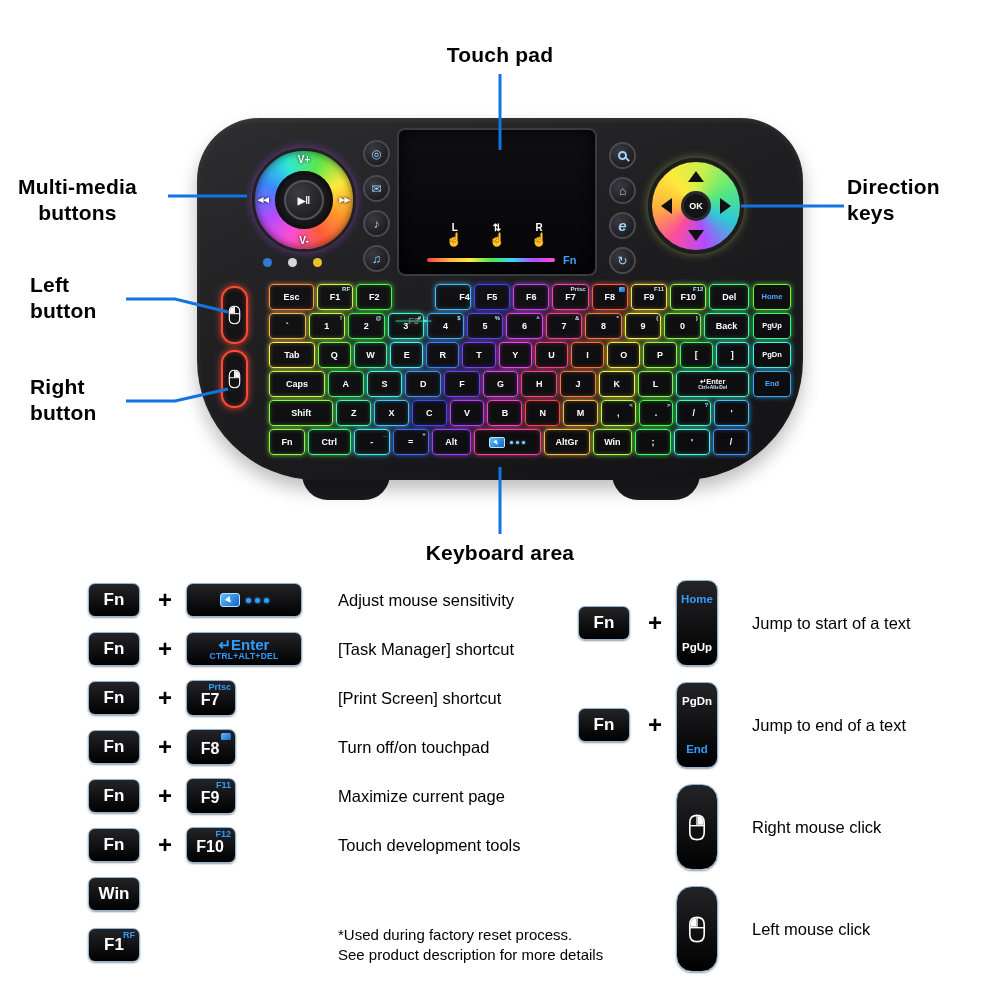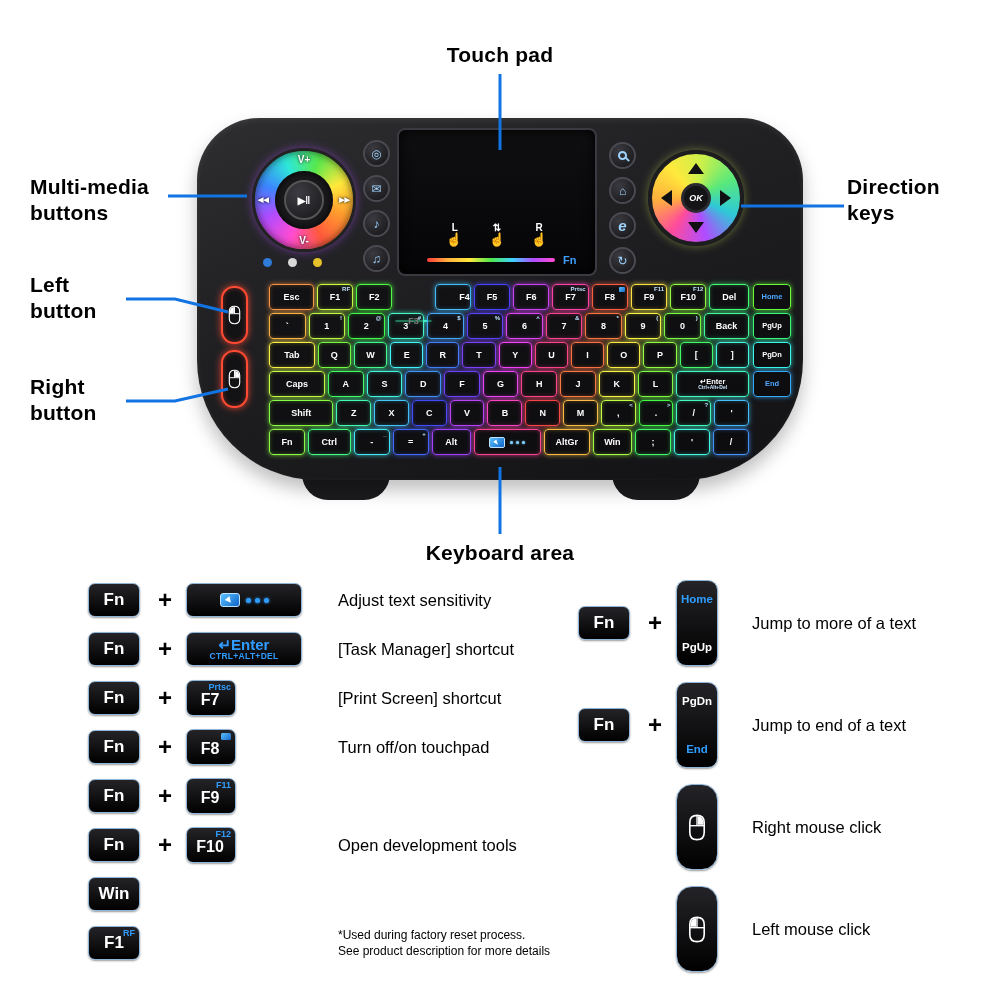--- a/index.html
+++ b/index.html
@@ -3,21 +3,21 @@
 <meta charset="utf-8">
 <style>
   * { box-sizing: border-box; margin: 0; padding: 0; }
   body { background:#fff; font-family:"Liberation Sans", sans-serif; }
   .canvas { position:relative; width:1001px; height:1001px; background:#fff; overflow:hidden; }
 
   
   .callout { position:absolute; font-weight:700; font-size:21px; color:#000;
              white-space:pre-line; line-height:1.25; letter-spacing:.2px; }
   #coTouch { top:42px;  left:500px; transform:translateX(-50%); text-align:center; }
-  #coMM    { top:174px; left:30px; }
+  #coMM    { top:174px; left:18px;text-align:center; }
   #coDir   { top:174px; left:847px; }
   #coLeft  { top:272px; left:30px; }
   #coRight { top:374px; left:30px; }
   #coKB    { top:540px; left:500px; transform:translateX(-50%); }
   #lines { position:absolute; left:0; top:0; pointer-events:none; }
   .cline { stroke:#1273e2; stroke-width:3; fill:none; }
 
   
   .foot { position:absolute; width:88px; height:34px; background:#1b1b1e; border-radius:0 0 26px 26px; }
   #footL { left:302px; top:466px; } #footR { left:612px; top:466px; }
@@ -36,23 +36,23 @@
                   width:40px; height:40px; border-radius:50%;
                   background:radial-gradient(circle at 35% 30%,#3c3c42,#17171a); border:2px solid #555;
                   color:#fff; display:flex; align-items:center; justify-content:center; font-size:10px; font-weight:700; }
   .wheel-lbl { position:absolute; color:#fff; font-weight:700; font-size:10px; text-shadow:0 0 3px #000; }
   .wl-top { top:3px; left:50%; transform:translateX(-50%); }
   .wl-bottom { bottom:3px; left:50%; transform:translateX(-50%); }
   .wl-left { left:3px; top:50%; transform:translateY(-50%); font-size:7px; }
   .wl-right { right:3px; top:50%; transform:translateY(-50%); font-size:7px; }
 
   
-  .dpad { position:absolute; left:451px; top:32px; width:96px; height:96px; border-radius:50%;
+  .dpad { position:absolute; left:451px; top:40px; width:96px; height:96px; border-radius:50%;
           background:conic-gradient(from -40deg,#ffe93c,#c8f04c,#58e87c,#2ec8d8,#b04cff,#ff4c9a,#ffb23c,#ffe93c);
-          border:4px solid #1d1d20; box-shadow:0 0 10px rgba(200,220,80,.45);font-style:italic; }
+          border:4px solid #1d1d20; box-shadow:0 0 10px rgba(200,220,80,.45); }
   .arr { position:absolute; width:0; height:0; }
   .arr.up    { left:50%; top:9px;  transform:translateX(-50%); border-left:8px solid transparent; border-right:8px solid transparent; border-bottom:11px solid #101013; }
   .arr.down  { left:50%; bottom:9px; transform:translateX(-50%); border-left:8px solid transparent; border-right:8px solid transparent; border-top:11px solid #101013; }
   .arr.left  { top:50%; left:9px; transform:translateY(-50%); border-top:8px solid transparent; border-bottom:8px solid transparent; border-right:11px solid #101013; }
   .arr.right { top:50%; right:9px; transform:translateY(-50%); border-top:8px solid transparent; border-bottom:8px solid transparent; border-left:11px solid #101013; }
   .ok { position:absolute; left:50%; top:50%; transform:translate(-50%,-50%); width:30px; height:30px; border-radius:50%;
         background:#141417; border:3px solid #2a2a2e; color:#fff; font-size:9px; font-weight:700;
         display:flex; align-items:center; justify-content:center; }
 
   
@@ -113,21 +113,21 @@
   .side-key .accent { color:#4da6ff; }
 
   
   #legendLeft { position:absolute; left:88px; top:582px; display:flex; flex-direction:column; gap:13px; }
   .lg-row { display:grid; grid-template-columns:56px 30px 124px auto; align-items:center; column-gap:6px; min-height:36px; }
   #legendRight { position:absolute; left:578px; top:580px; display:flex; flex-direction:column; gap:16px; }
   .lg-row-r { display:grid; grid-template-columns:56px 26px 52px auto; align-items:center; column-gap:8px; min-height:86px; }
   .lg-plus { font-size:24px; font-weight:700; color:#000; text-align:center; }
   .lg-desc { font-size:16.5px; color:#000; padding-left:22px; white-space:pre-line; }
   .lg-row-r .lg-desc { padding-left:16px; }
-  .lg-desc.small { font-size:12px; line-height:1.35; }
+  .lg-desc.small { font-size:15px; line-height:1.35; }
   .lg-key { background:linear-gradient(180deg,#242428,#000); border:1.5px solid #8fb6d8; border-radius:7px;
             color:#fff; display:inline-flex; align-items:center; justify-content:center; font-weight:700;
             position:relative; box-shadow:0 1px 2px rgba(0,0,0,.4); }
   .lg-fn { width:52px; height:34px; font-size:17px; }
   .lg-fkey { min-width:50px; height:36px; font-size:16px; padding:4px 10px 0 8px; }
   .lg-sup { position:absolute; top:2px; right:4px; font-size:9px; color:#2f9dff; font-weight:700; line-height:1; }
   .lg-supicon { position:absolute; top:3px; right:4px; width:10px; height:7px;
                 background:linear-gradient(135deg,#59c2ff,#1668c8); border-radius:1.5px; }
   .lg-wide { width:116px; height:34px; gap:6px; }
   .lg-enter { flex-direction:column; line-height:1.05; gap:0; }
@@ -540,21 +540,21 @@
           </div></div>
         <div class="lg-plus">+</div>
         <div class="lg-c3"><div class="lg-key lg-wide">
             <span class="lg-mspad"></span>
             <span class="lg-msdots">
               <span class="lg-msdot"></span>
               <span class="lg-msdot"></span>
               <span class="lg-msdot"></span>
             </span>
           </div></div>
-        <div class="lg-desc">Adjust text sensitivity</div>
+        <div class="lg-desc">Adjust mouse sensitivity</div>
       </div>
       <div class="lg-row">
         <div class="lg-c1"><div class="lg-key lg-fn">
             <span>Fn</span>
           </div></div>
         <div class="lg-plus">+</div>
         <div class="lg-c3"><div class="lg-key lg-wide lg-enter">
             <span class="lg-enter-main">↵Enter</span>
             <span class="lg-enter-sub">CTRL+ALT+DEL</span>
           </div></div>
@@ -584,31 +584,32 @@
       </div>
       <div class="lg-row">
         <div class="lg-c1"><div class="lg-key lg-fn">
             <span>Fn</span>
           </div></div>
         <div class="lg-plus">+</div>
         <div class="lg-c3"><div class="lg-key lg-fkey">
             <span>F9</span>
             <span class="lg-sup">F11</span>
           </div></div>
+        <div class="lg-desc">Maximize current page</div>
       </div>
       <div class="lg-row">
         <div class="lg-c1"><div class="lg-key lg-fn">
             <span>Fn</span>
           </div></div>
         <div class="lg-plus">+</div>
         <div class="lg-c3"><div class="lg-key lg-fkey">
             <span>F10</span>
             <span class="lg-sup">F12</span>
           </div></div>
-        <div class="lg-desc">Open development tools</div>
+        <div class="lg-desc">Touch development tools</div>
       </div>
       <div class="lg-row">
         <div class="lg-c1"><div class="lg-key lg-fn">
             <span>Win</span>
           </div></div>
         <div class="lg-plus"></div>
         <div class="lg-c3"></div>
       </div>
       <div class="lg-row">
         <div class="lg-c1"><div class="lg-key lg-fn">
@@ -624,21 +625,21 @@
   <div id="legendRight">
       <div class="lg-row-r">
         <div class="lg-c1"><div class="lg-key lg-fn">
             <span>Fn</span>
           </div></div>
         <div class="lg-plus">+</div>
         <div class="lg-c3"><div class="lg-key lg-tall">
             <span class="accent">Home</span>
             <span>PgUp</span>
           </div></div>
-        <div class="lg-desc">Jump to more of a text</div>
+        <div class="lg-desc">Jump to start of a text</div>
       </div>
       <div class="lg-row-r">
         <div class="lg-c1"><div class="lg-key lg-fn">
             <span>Fn</span>
           </div></div>
         <div class="lg-plus">+</div>
         <div class="lg-c3"><div class="lg-key lg-tall">
             <span>PgDn</span>
             <span class="accent">End</span>
           </div></div>

